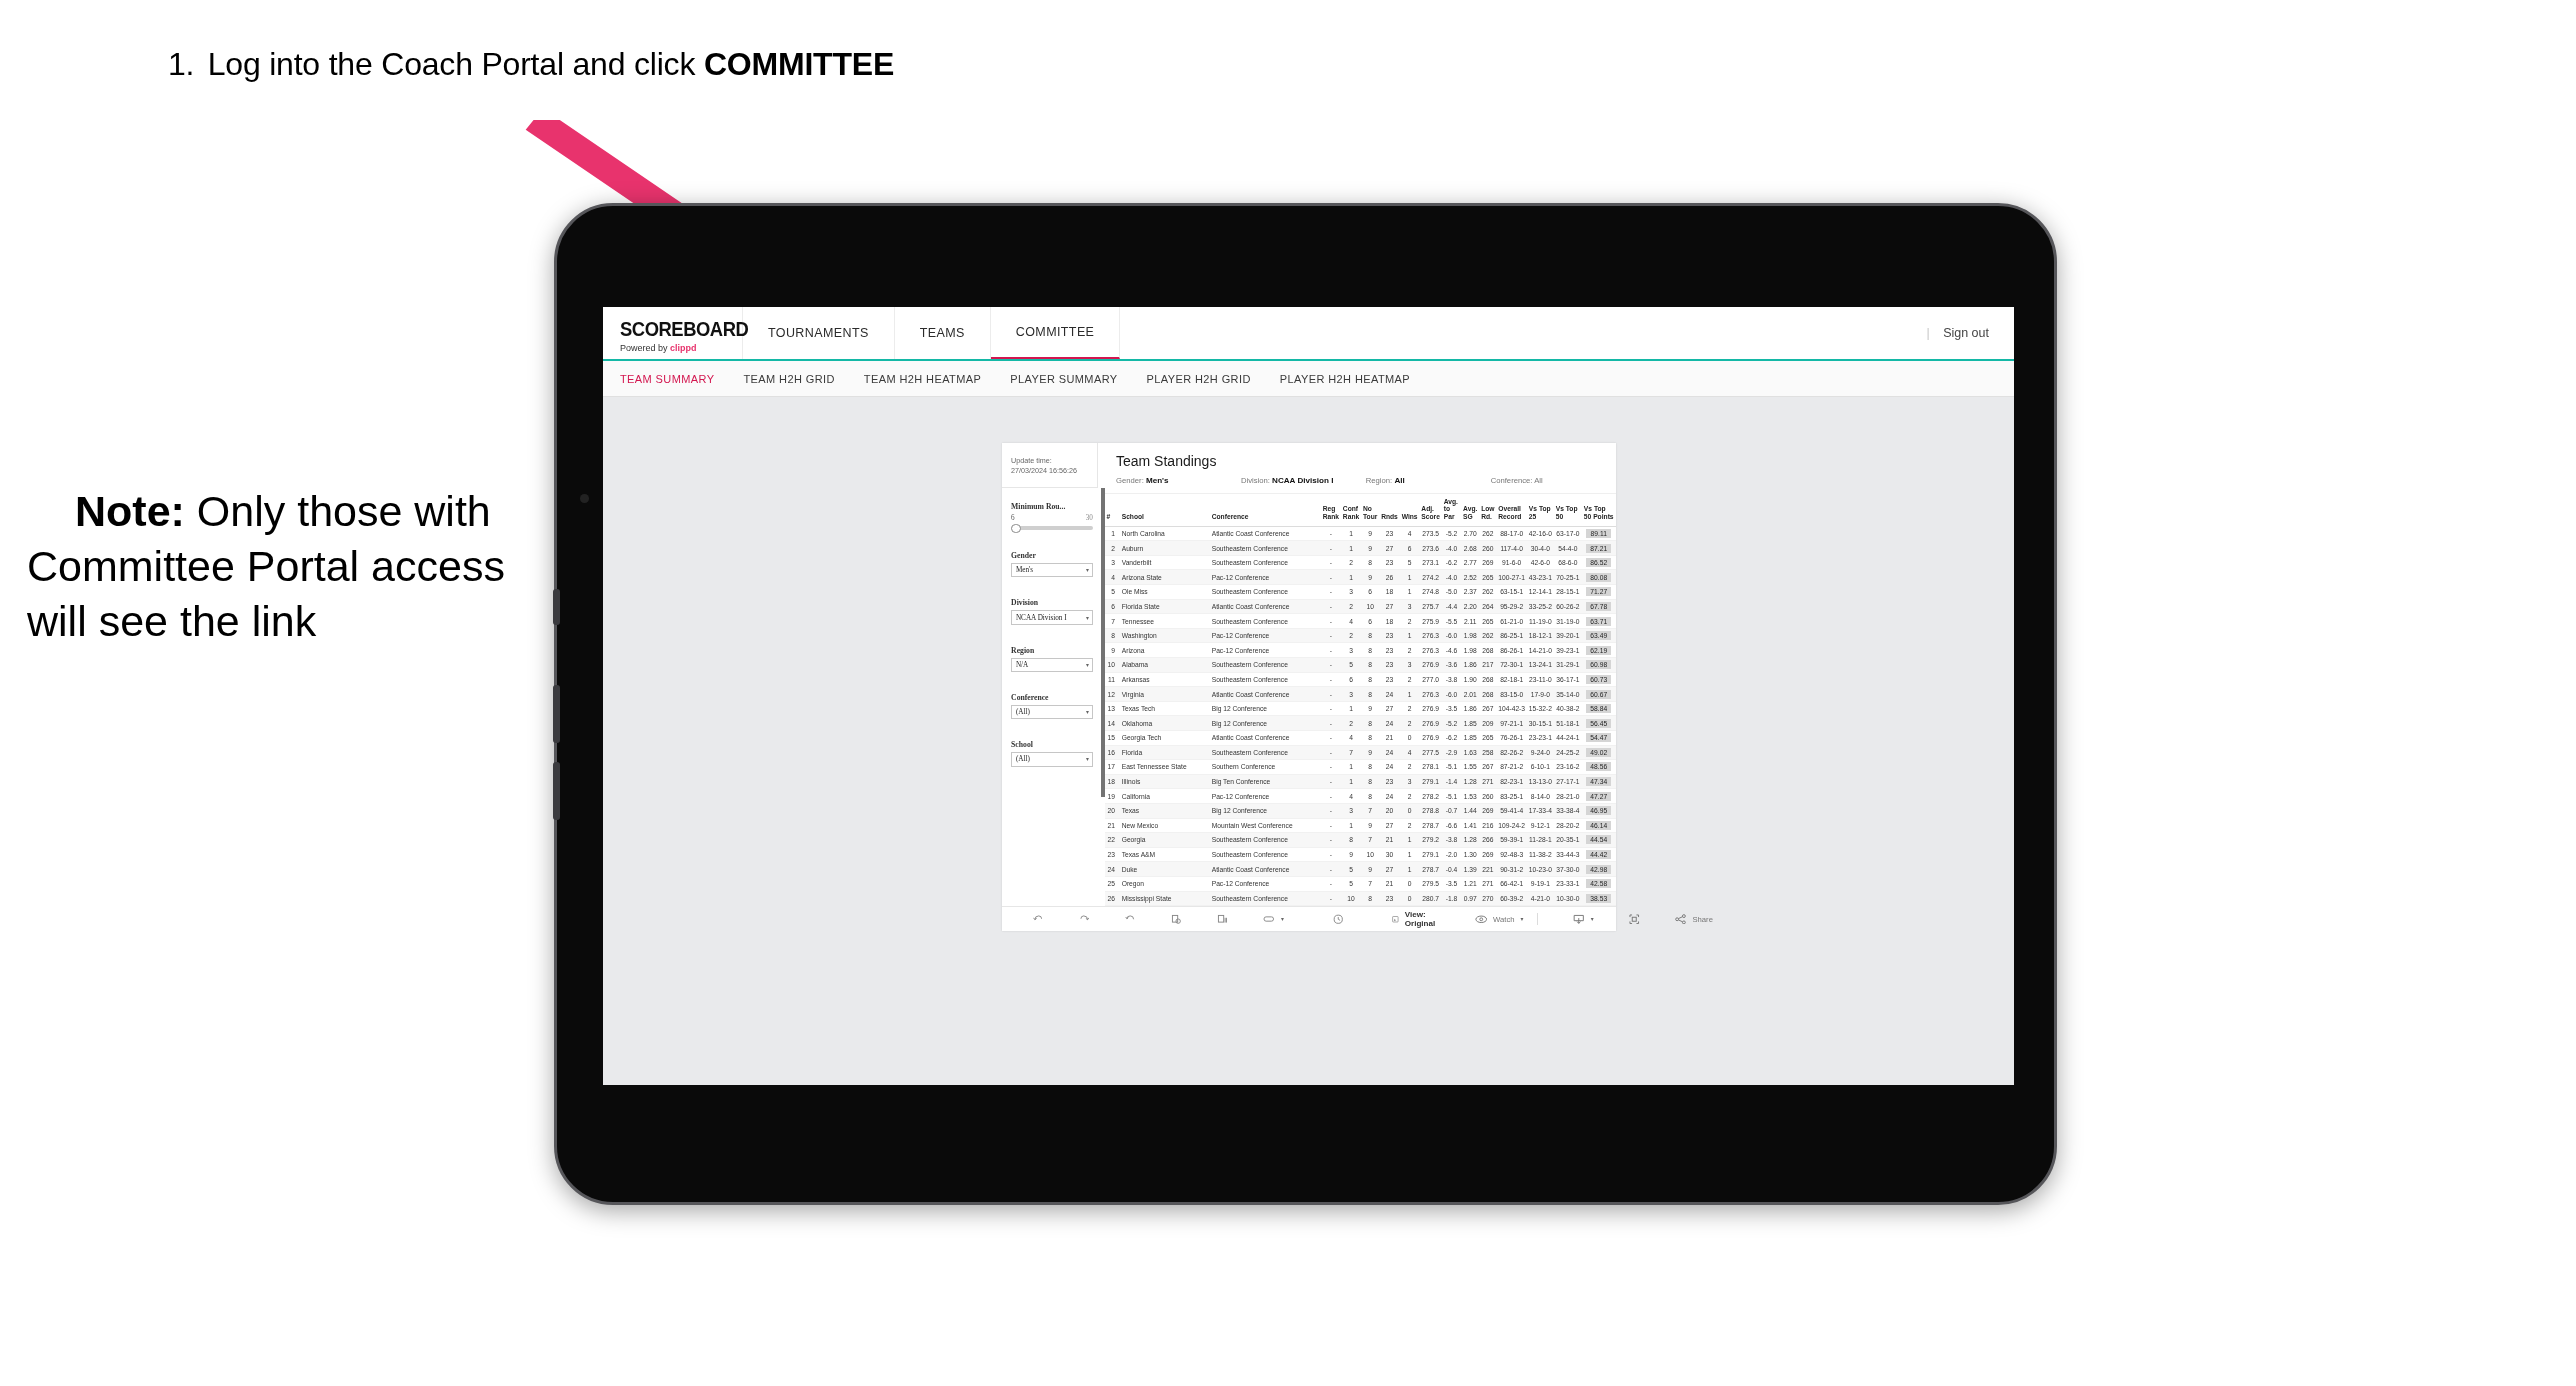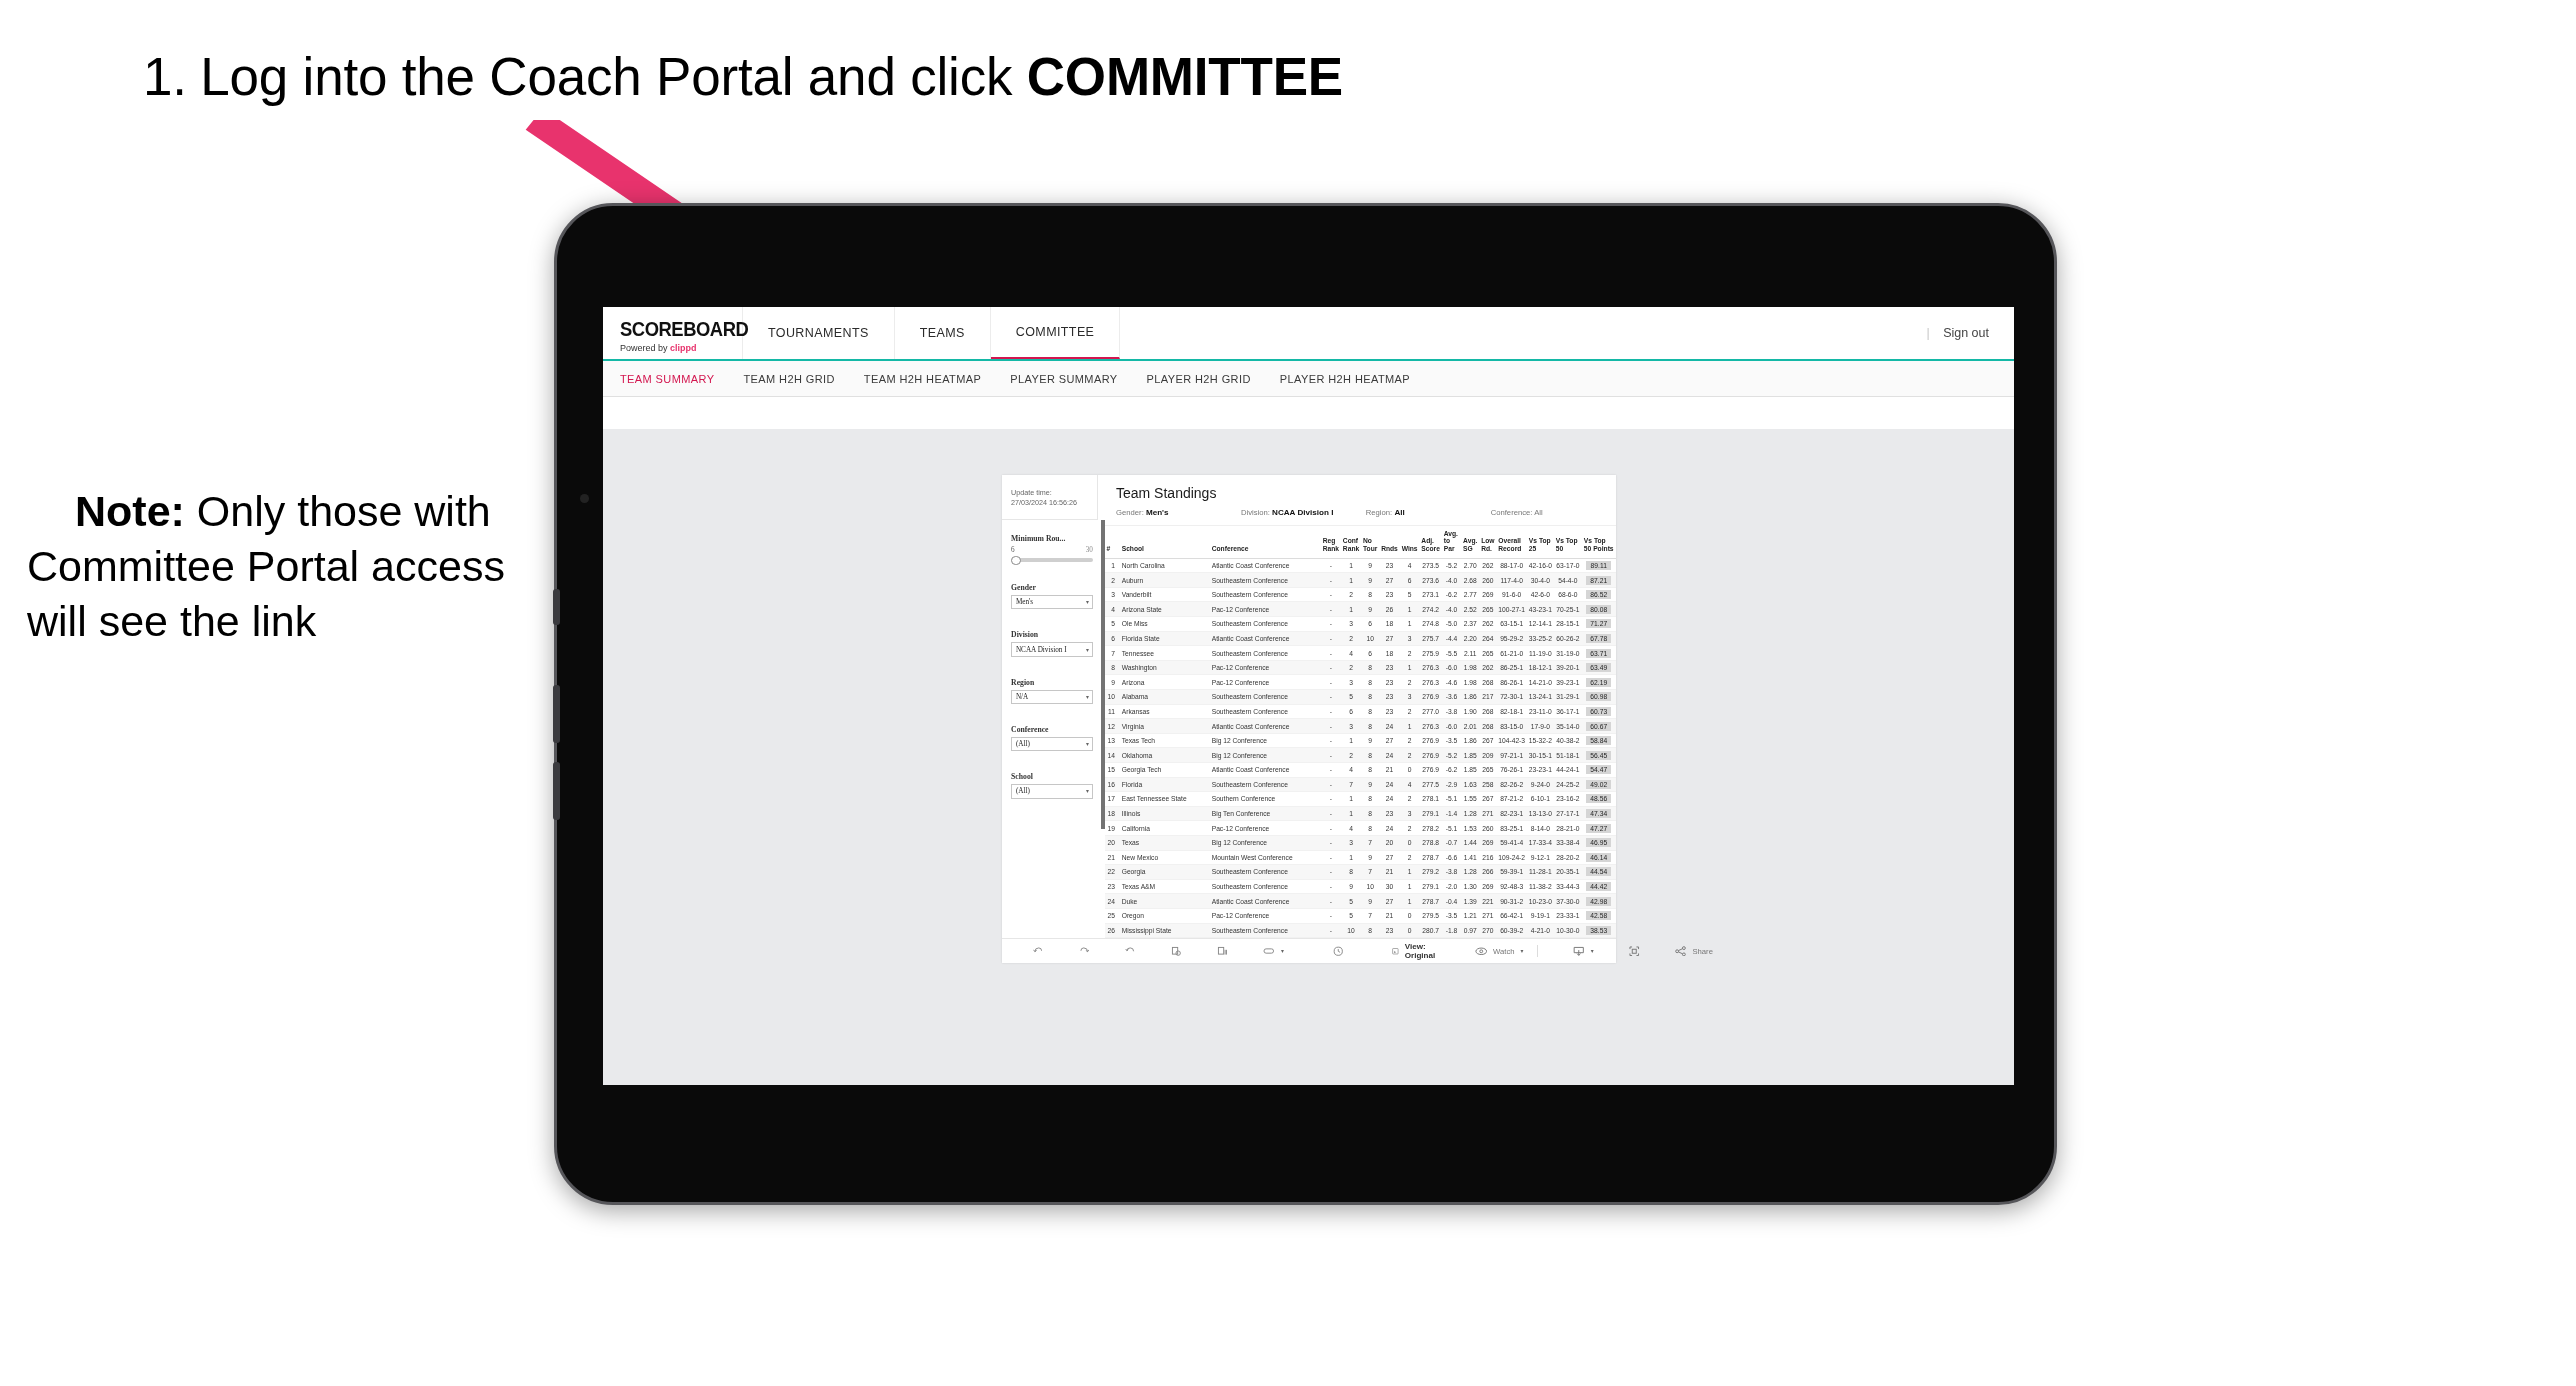--- a/index.html
+++ b/index.html
@@ -7,22 +7,22 @@
   body {
     width:2576px; height:1386px;
     background:#ffffff;
     font-family:"Liberation Sans", sans-serif;
     position:relative;
     overflow:hidden;
   }
 
   
   .slide-heading {
-    position:absolute; left:143px; top:46px;
-    font-size:53px; color:#000; white-space:nowrap;
+    position:absolute; left:168px; top:46px;
+    font-size:32px; color:#000; white-space:nowrap;
     letter-spacing:-0.2px;
   }
   .slide-heading .num { margin-right:13.4px; }
   .slide-heading b { font-weight:bold; }
 
   .note-block {
     position:absolute; left:27px; top:484px;
     width:499px;
     font-size:43px; line-height:1.28; color:#000;
   }
@@ -85,21 +85,21 @@
 
   
   .sub-tabs {
     height:36px; background:#fafafa; border-bottom:1px solid #e0e0e0;
     display:flex; align-items:center; padding-left:17px; gap:29px;
   }
   .sub-tab { font-size:11px; color:#3a3a3a; letter-spacing:0.4px; cursor:pointer; }
   .sub-tab.active { color:#d3164f; }
 
   
-  .canvas { background:#e9eaec; height:688px; padding-top:46px;margin-top:32px; }
+  .canvas { background:#e9eaec; height:688px; padding-top:46px; }
   .viz {
     margin:0 auto; width:614px; background:#fff; box-shadow:0 0 1.9px rgba(0,0,0,.12);
     display:flex; flex-direction:column;
   }
   .viz-body { display:flex; }
 
   
   .filters { width:103px; border-right:4px solid #737373; padding:13.4px 7.7px 9.6px 9.6px;font-family:Liberation Serif, serif; }
   .fl-label { font-size:7.7px; font-weight:bold; color:#333; margin-bottom:2.9px; }
   .fl-group { margin-bottom:21px; }

